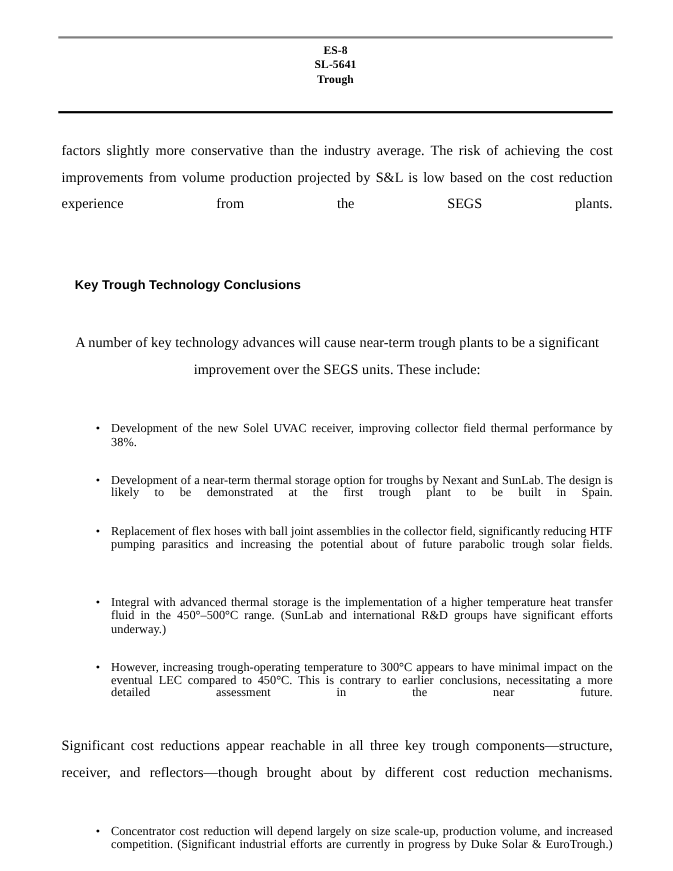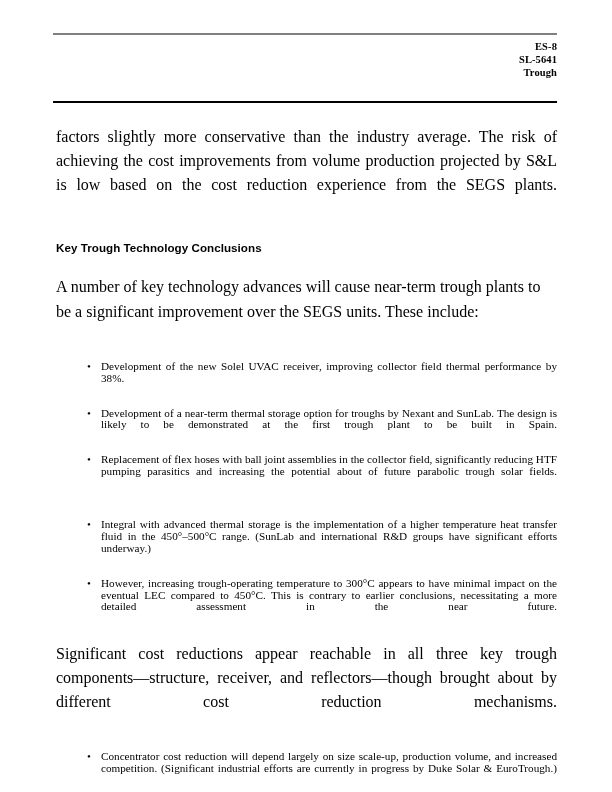--- a/index.html
+++ b/index.html
@@ -33,47 +33,47 @@
     top: 101px;
     width: 504px;
     height: 2.2px;
     background: #000000;
   }
   .header-block {
     position: absolute;
     left: 53px;
     top: 40px;
     width: 504px;
-    text-align: right;
+    text-align: center;
     font-weight: bold;
     font-size: 10.5px;
     line-height: 13.2px;
     letter-spacing: 0.1px;
   }
   .header-block div { white-space: pre; }
 
   
   .content {
     position: absolute;
     left: 56px;
     top: 125px;
     width: 501px;
   }
 
   p.body {
     margin: 0 0 0 0;
-    font-size: 16px;
+    font-size: 13px;
     line-height: 24.2px;
     text-align: justify;
     text-justify: inter-word;
   }
-  p.body.left { text-align: left; }
+  p.body.left { text-align: center; }
 
   h2.heading {
-    margin: 0;
+    margin: 12px;
     font-family: "Liberation Sans", "DejaVu Sans", sans-serif;
     font-weight: bold;
     font-size: 11.6px;
     line-height: 14px;
     letter-spacing: 0.05px;
   }
 
   ul.bullets {
     margin: 0;
     padding: 0;

